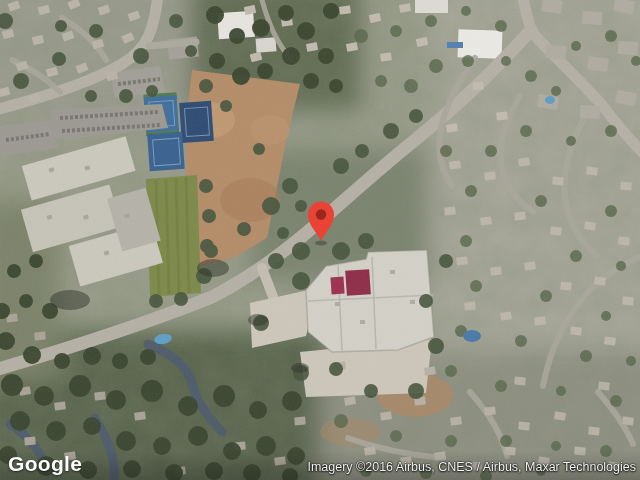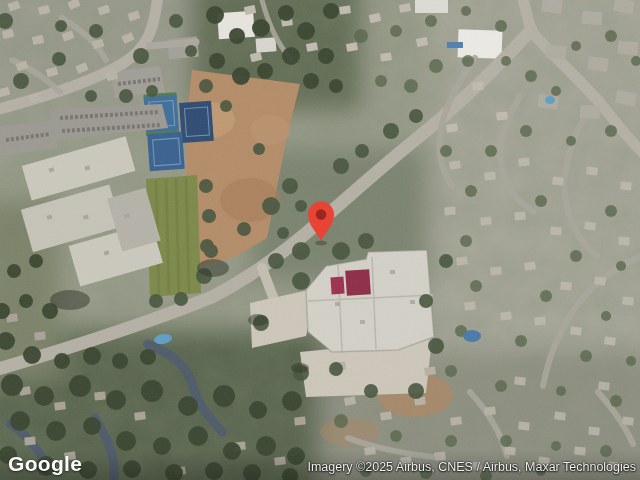--- a/index.html
+++ b/index.html
@@ -445,14 +445,14 @@
 
   <g>
     <ellipse cx="321" cy="243" rx="6" ry="2.5" fill="#000" opacity="0.25"></ellipse>
     <path d="M 321 241 C 316.5 231.5 308 225.5 308 214.5 C 308 207.3 313.8 201.5 321 201.5 C 328.2 201.5 334 207.3 334 214.5 C 334 225.5 325.5 231.5 321 241 Z" fill="#E94335"></path>
     <circle cx="321" cy="214.5" r="5.2" fill="#99271E"></circle>
   </g>
 </svg>
 
 <div class="scrim"></div>
 <div class="logo">Google</div>
-<div class="attr">Imagery ©2025 Airbus, CNES / Airbus, Maxar Technologies</div>
+<div class="attr">Imagery ©2016 Airbus, CNES / Airbus, Maxar Technologies</div>
 </div>
 
 </body></html>

